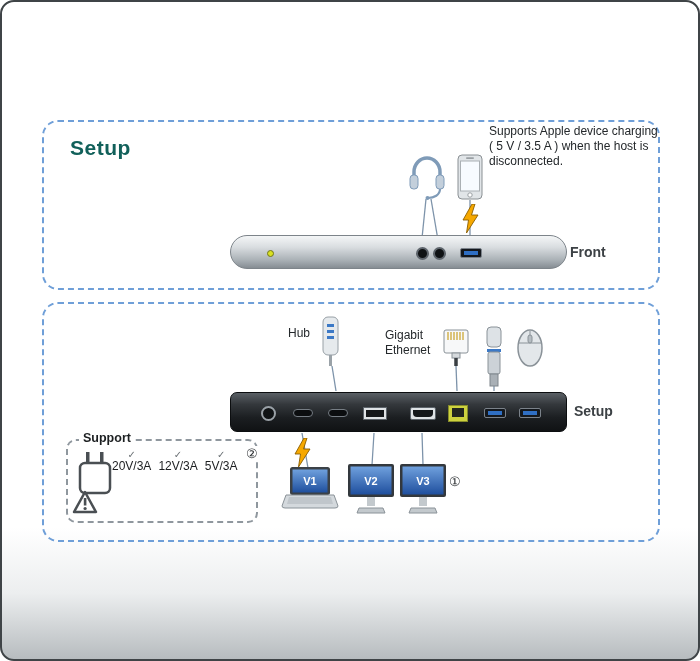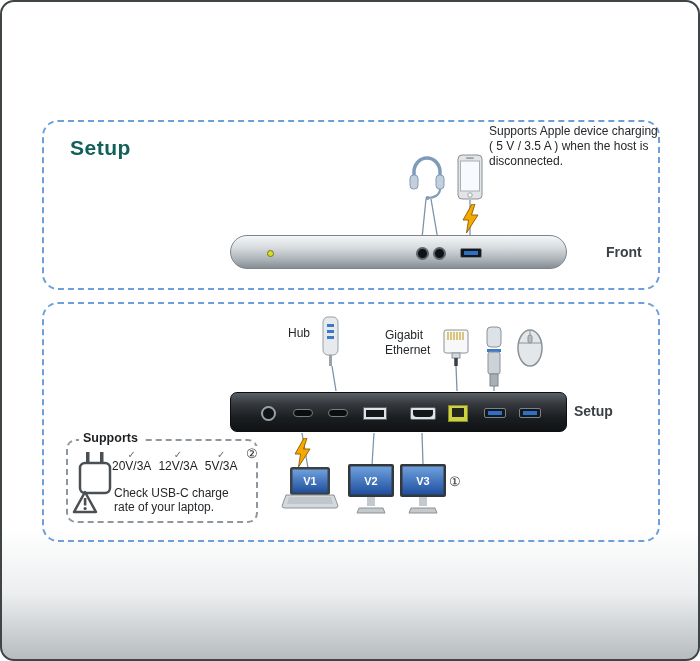--- a/index.html
+++ b/index.html
@@ -89,21 +89,21 @@
   </svg>
 
   <div class="front-bar">
     <span class="led" style="left:36px;top:13.5px"></span>
     <span class="jack" style="left:185px;top:10.5px"></span>
     <span class="jack" style="left:202px;top:10.5px"></span>
     <span class="usb-a" style="left:229px;top:12px">
         <span class="tongue"></span>
       </span>
   </div>
-  <div class="panel-label" style="left:604px;top:242px">Front</div>
+  <div class="panel-label" style="left:568px;top:242px">Front</div>
 
   <div class="dashed-box" style="left:40px;top:300px;width:618px;height:240px"></div>
 
   <svg class="lines" style="left:40px;top:300px" width="618" height="240">
     <line x1="290" y1="64" x2="294" y2="89"></line>
     <line x1="414" y1="64" x2="415" y2="89"></line>
     <line x1="452" y1="84" x2="452" y2="89"></line>
     <line x1="260" y1="131" x2="266" y2="166"></line>
     <line x1="332" y1="131" x2="330" y2="163"></line>
     <line x1="380" y1="131" x2="381" y2="163"></line>
@@ -205,21 +205,21 @@
     <text x="24" y="21.5" text-anchor="middle" font-size="11" font-weight="bold" fill="#ffffff">V3</text>
     <rect x="20" y="34" width="8" height="9" fill="#c3c9cd"></rect>
     <path d="M12 45 h24 l2 5 h-28 Z" fill="#c3c9cd" stroke="#8a9298"></path>
   </svg>
 
   <div class="mac-note">
     <span class="marker">①</span>
   </div>
 
   <div class="support-box"></div>
-  <div class="support-title">Supports</div>
+  <div class="support-title">Support</div>
   <div class="support-marker marker">②</div>
 
   <svg class="icon" style="left:68px;top:448px" width="48" height="66" viewBox="0 0 48 66">
     <rect x="16" y="2" width="3.5" height="11" fill="#4a4f53"></rect>
     <rect x="30" y="2" width="3.5" height="11" fill="#4a4f53"></rect>
     <rect x="10" y="13" width="30" height="30" rx="5" fill="#ffffff" stroke="#4a4f53" stroke-width="2.5"></rect>
     <path d="M4 62 L15 42 L26 62 Z" fill="#ffffff" stroke="#4a4f53" stroke-width="2.5" stroke-linejoin="round"></path>
     <rect x="13.8" y="48" width="2.6" height="7.5" fill="#4a4f53"></rect>
     <circle cx="15.1" cy="58.5" r="1.6" fill="#4a4f53"></circle>
   </svg>
@@ -231,15 +231,14 @@
     </div>
     <div class="rating">
       <span class="check">✓</span>
       <span class="rlabel">12V/3A</span>
     </div>
     <div class="rating">
       <span class="check">✓</span>
       <span class="rlabel">5V/3A</span>
     </div>
   </div>
-  <div class="support-note">Check USB-C charge rate of your laptop.</div>
 
 </div>
 
 </body></html>

